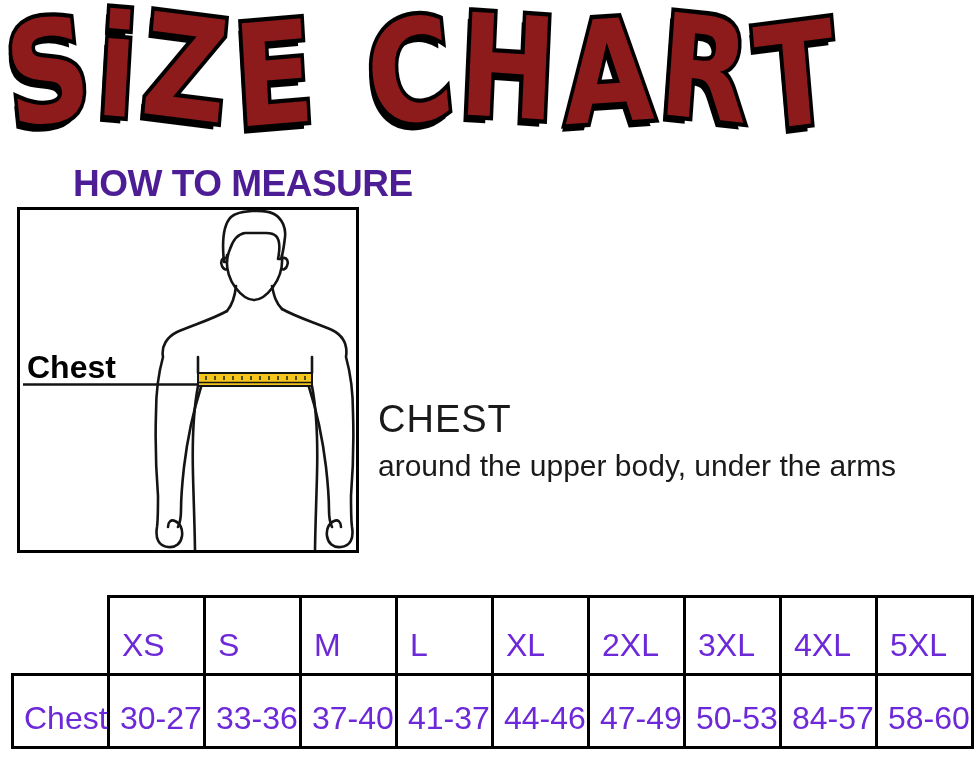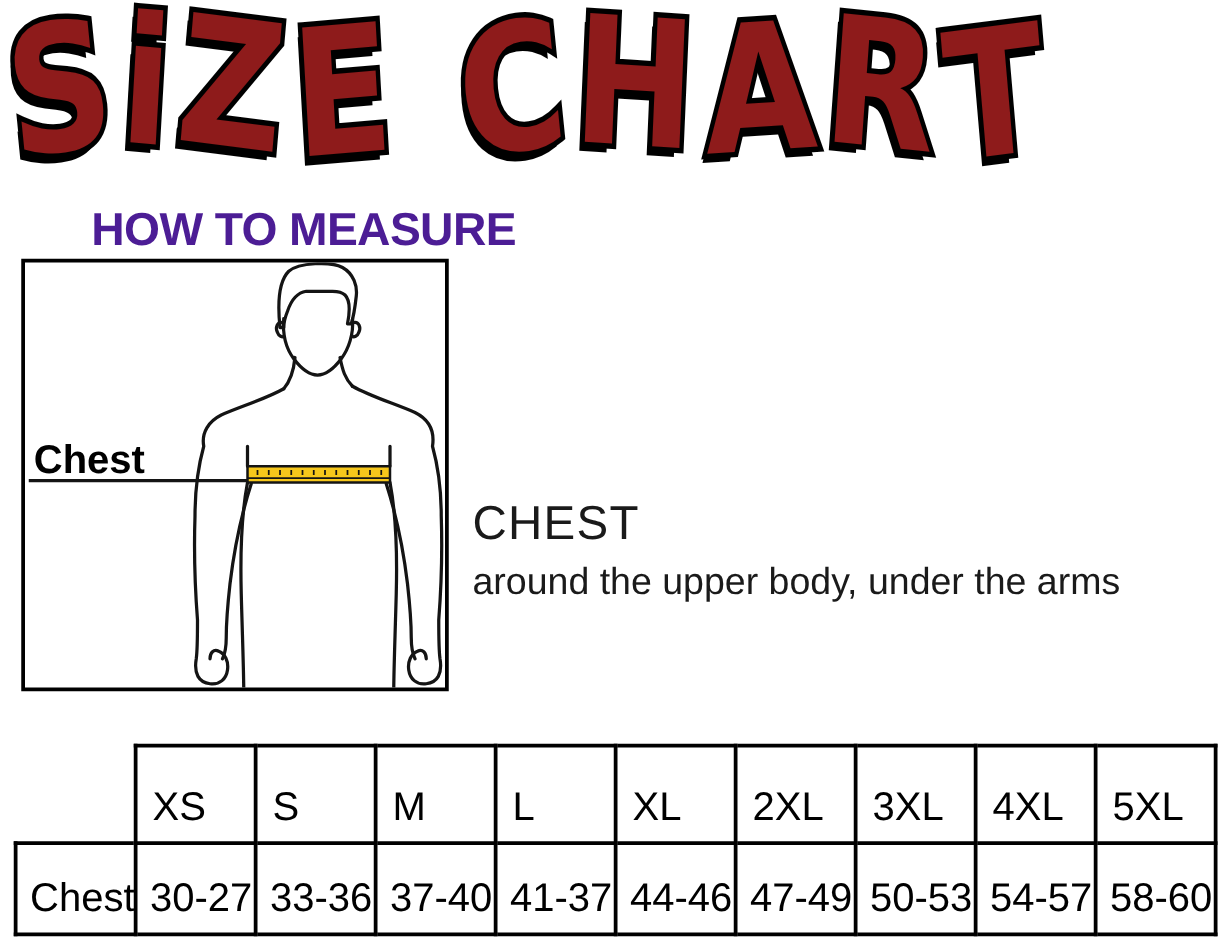--- a/index.html
+++ b/index.html
@@ -60,21 +60,21 @@
   }
   .chest-desc span{display:block;}
 
   
   .size-table{
     position:absolute;left:11px;top:595px;width:963px;
     border-collapse:collapse;table-layout:fixed;
   }
   .size-table td,.size-table th{
     border:3px solid #000;vertical-align:bottom;text-align:left;
-    padding:0 0 9px 10px;font-size:32px;font-weight:400;color:#000000;
+    padding:0 0 9px 10px;font-size:32px;font-weight:400;color:#6d28d9;
   }
   .size-table th{font-weight:400;padding-left:12px;}
   .size-table tr.hdr{height:78px;}
   .size-table tr.dat{height:73px;}
   .size-table td.spacer{border:none;}
 </style>
 </head>
 <body>
 
 <div class="title"><span>S</span><span>i</span><span>Z</span><span>E</span><span class="sp">&nbsp;</span><span>C</span><span>H</span><span>A</span><span>R</span><span>T</span></div>
@@ -139,17 +139,17 @@
   </tr>
   <tr class="dat">
     <td>Chest</td>
     <td>30-27</td>
     <td>33-36</td>
     <td>37-40</td>
     <td>41-37</td>
     <td>44-46</td>
     <td>47-49</td>
     <td>50-53</td>
-    <td>54-57</td>
+    <td>84-57</td>
     <td>58-60</td>
   </tr>
 </tbody>
   </table>
 
 </body></html>

